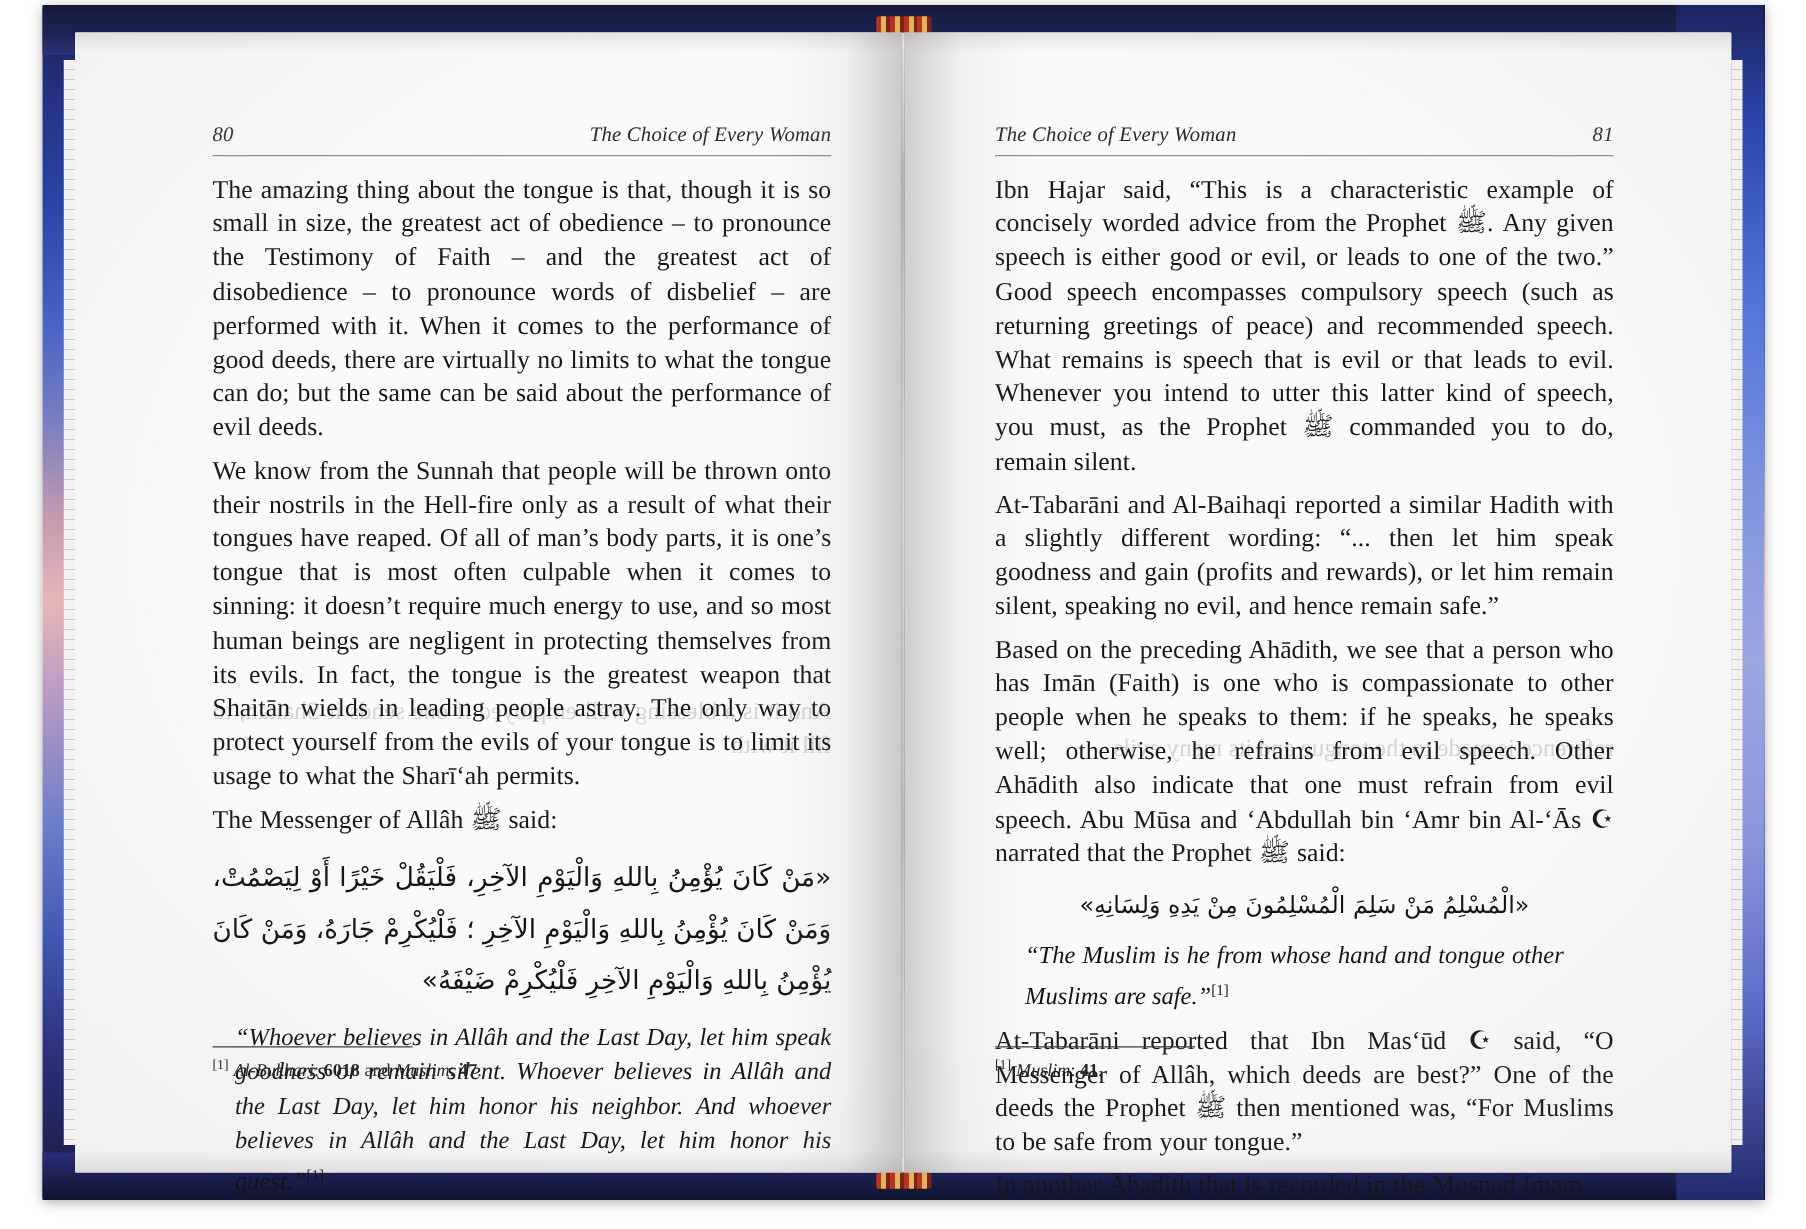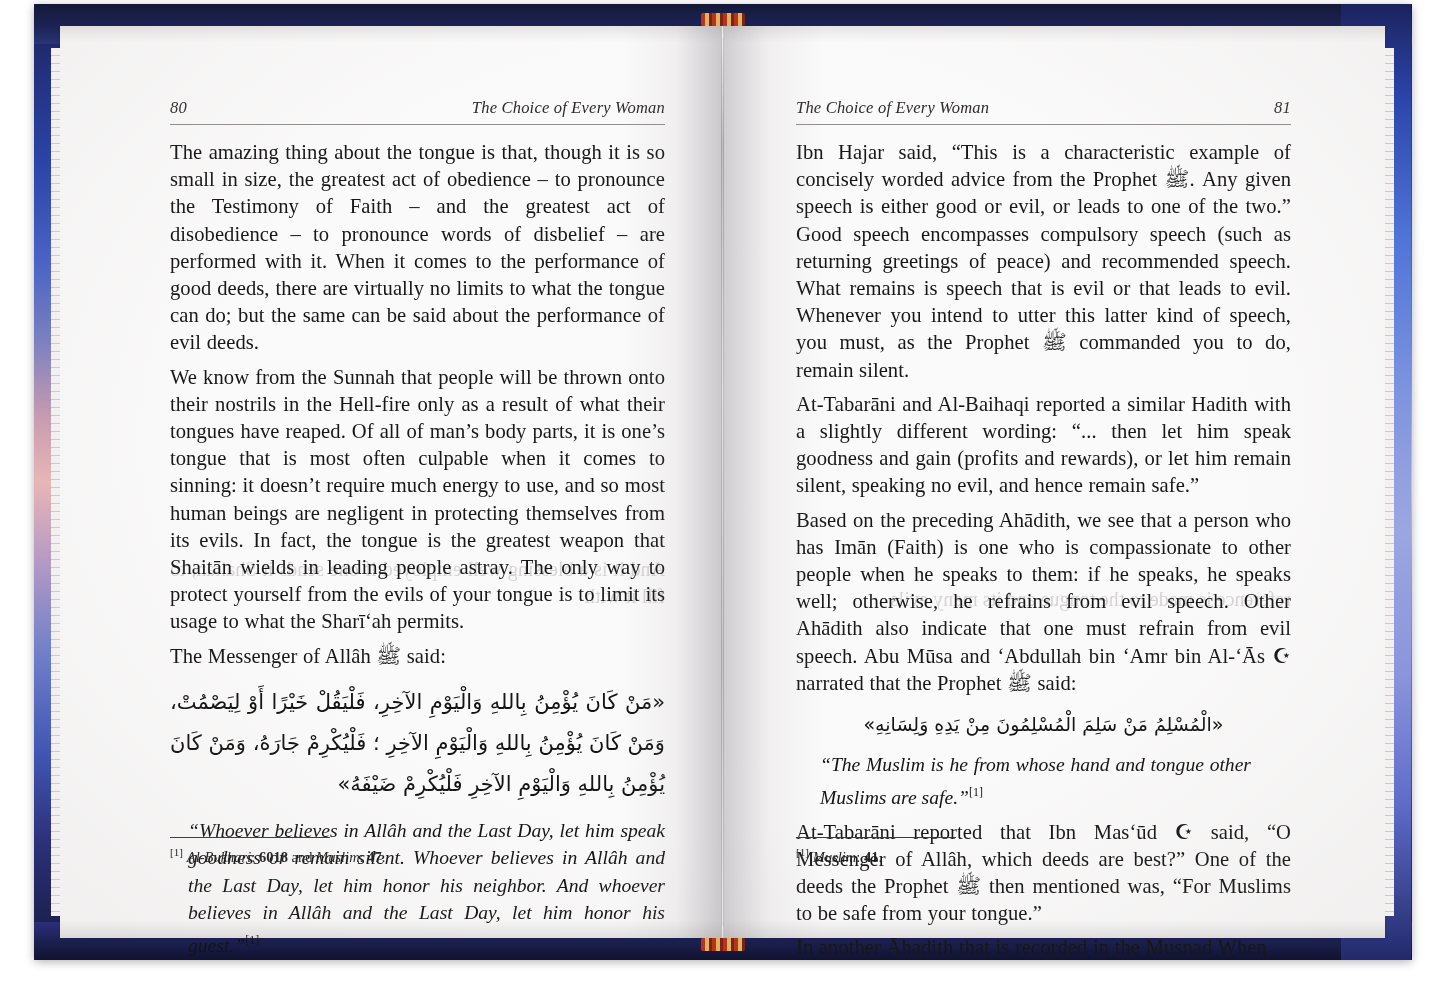--- a/index.html
+++ b/index.html
@@ -371,21 +371,21 @@
 
         <p class="body">Ibn Hajar said, “This is a characteristic example of concisely worded advice from the Prophet ﷺ. Any given speech is either good or evil, or leads to one of the two.” Good speech encompasses compulsory speech (such as returning greetings of peace) and recommended speech. What remains is speech that is evil or that leads to evil. Whenever you intend to utter this latter kind of speech, you must, as the Prophet ﷺ commanded you to do, remain silent.</p>
         <p class="body">At-Tabarāni and Al-Baihaqi reported a similar Hadith with a slightly different wording: “... then let him speak goodness and gain (profits and rewards), or let him remain silent, speaking no evil, and hence remain safe.”</p>
         <p class="body">Based on the preceding Ahādith, we see that a person who has Imān (Faith) is one who is compassionate to other people when he speaks to them: if he speaks, he speaks well; otherwise, he refrains from evil speech. Other Ahādith also indicate that one must refrain from evil speech. Abu Mūsa and ‘Abdullah bin ‘Amr bin Al-‘Ās ☪ narrated that the Prophet ﷺ said:</p>
 
         <div class="arabic centered">«الْمُسْلِمُ مَنْ سَلِمَ الْمُسْلِمُونَ مِنْ يَدِهِ وَلِسَانِهِ»</div>
 
         <div class="quote-trans narrow"><span>“The Muslim is he from whose hand and tongue other Muslims are safe.”</span><span class="fn-ref">[1]</span></div>
 
         <p class="body">At-Tabarāni reported that Ibn Mas‘ūd ☪ said, “O Messenger of Allâh, which deeds are best?” One of the deeds the Prophet ﷺ then mentioned was, “For Muslims to be safe from your tongue.”</p>
-        <p class="body">In another Āhadith that is recorded in the Musnad When</p>
+        <p class="body">In another Āhadith that is recorded in the Musnad Imam</p>
       </div>
 
       <div class="footnote-wrap">
         <div class="fn-rule"></div>
         <div class="footnote">
           <span class="marker">[1]</span><span class="src">Muslim</span>: <span class="num">41</span>.
         </div>
       </div>
     </div>
 

